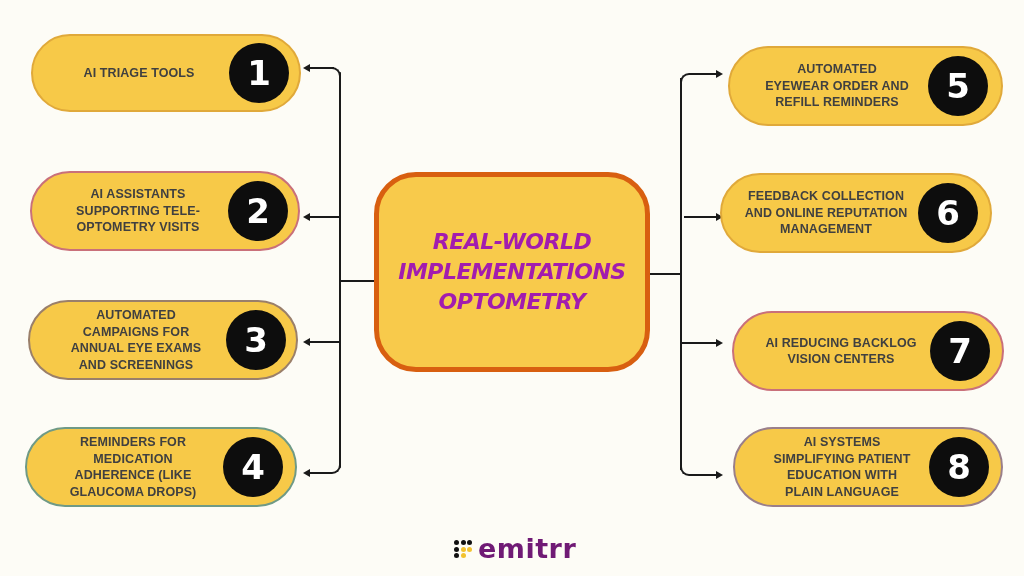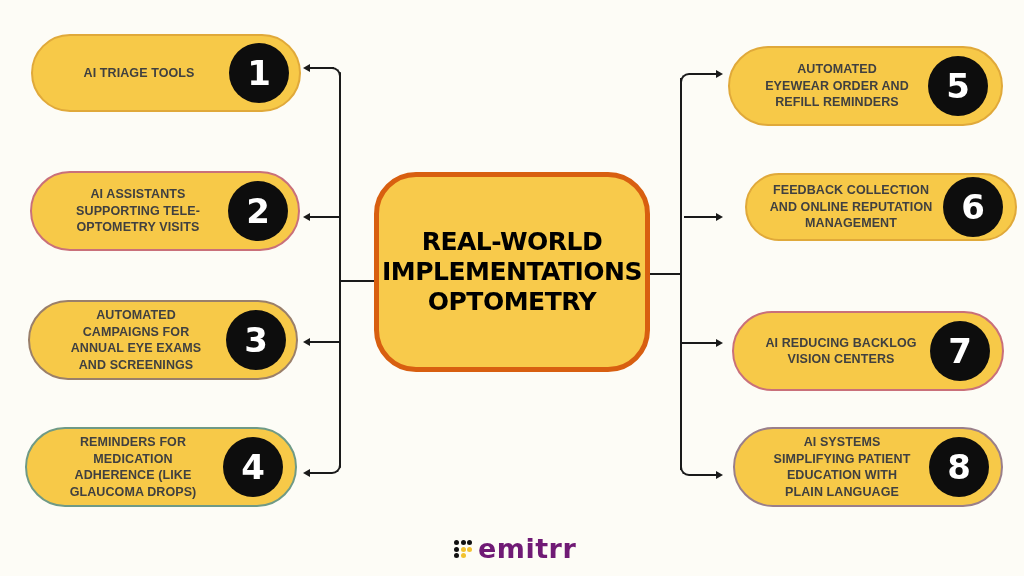--- a/index.html
+++ b/index.html
@@ -28,22 +28,22 @@
     font-family:"DejaVu Sans", sans-serif;
   }
   .center-box {
     position:absolute; left:374px; top:172px; width:276px; height:200px;
     box-sizing:border-box; background:#f8ca4b;
     border:5px solid #d85f10; border-radius:42px;
     display:flex; align-items:center; justify-content:center;
     text-align:center;
   }
   .center-box .title {
-    font-weight:bold; font-size:25px; line-height:30px; color:#000000;
-    font-family:"DejaVu Sans", sans-serif; letter-spacing:-0.5px;
+    font-weight:bold; font-size:22px; line-height:30px; color:#a21caf;
+    font-family:"DejaVu Sans", sans-serif; letter-spacing:-0.5px;font-style:italic;
   }
   .line { position:absolute; background:#1a1a1a; }
   .arrow-l, .arrow-r {
     position:absolute; width:0; height:0;
     border-top:4px solid transparent; border-bottom:4px solid transparent;
   }
   .arrow-l { border-right:7px solid #1a1a1a; }
   .arrow-r { border-left:7px solid #1a1a1a; }
   .logo {
     position:absolute; left:454px; top:536px; height:26px;
@@ -144,21 +144,21 @@
   <div class="txt" style="width:186px;">
     <div>
       <div>AUTOMATED</div>
       <div>EYEWEAR ORDER AND</div>
       <div>REFILL REMINDERS</div>
     </div>
   </div>
   <div class="num" style="left:198px;">5</div>
 </div>
 
-<div class="pill" style="left:745px; top:173px; width:272px; height:68px; border-color:#e0a93a;">
+<div class="pill" style="left:720px; top:173px; width:272px; height:80px; border-color:#e0a93a;">
   <div class="txt" style="left:6px; width:196px;">
     <div>
       <div>FEEDBACK COLLECTION</div>
       <div>AND ONLINE REPUTATION</div>
       <div>MANAGEMENT</div>
     </div>
   </div>
   <div class="num" style="left:196px;">6</div>
 </div>
 

